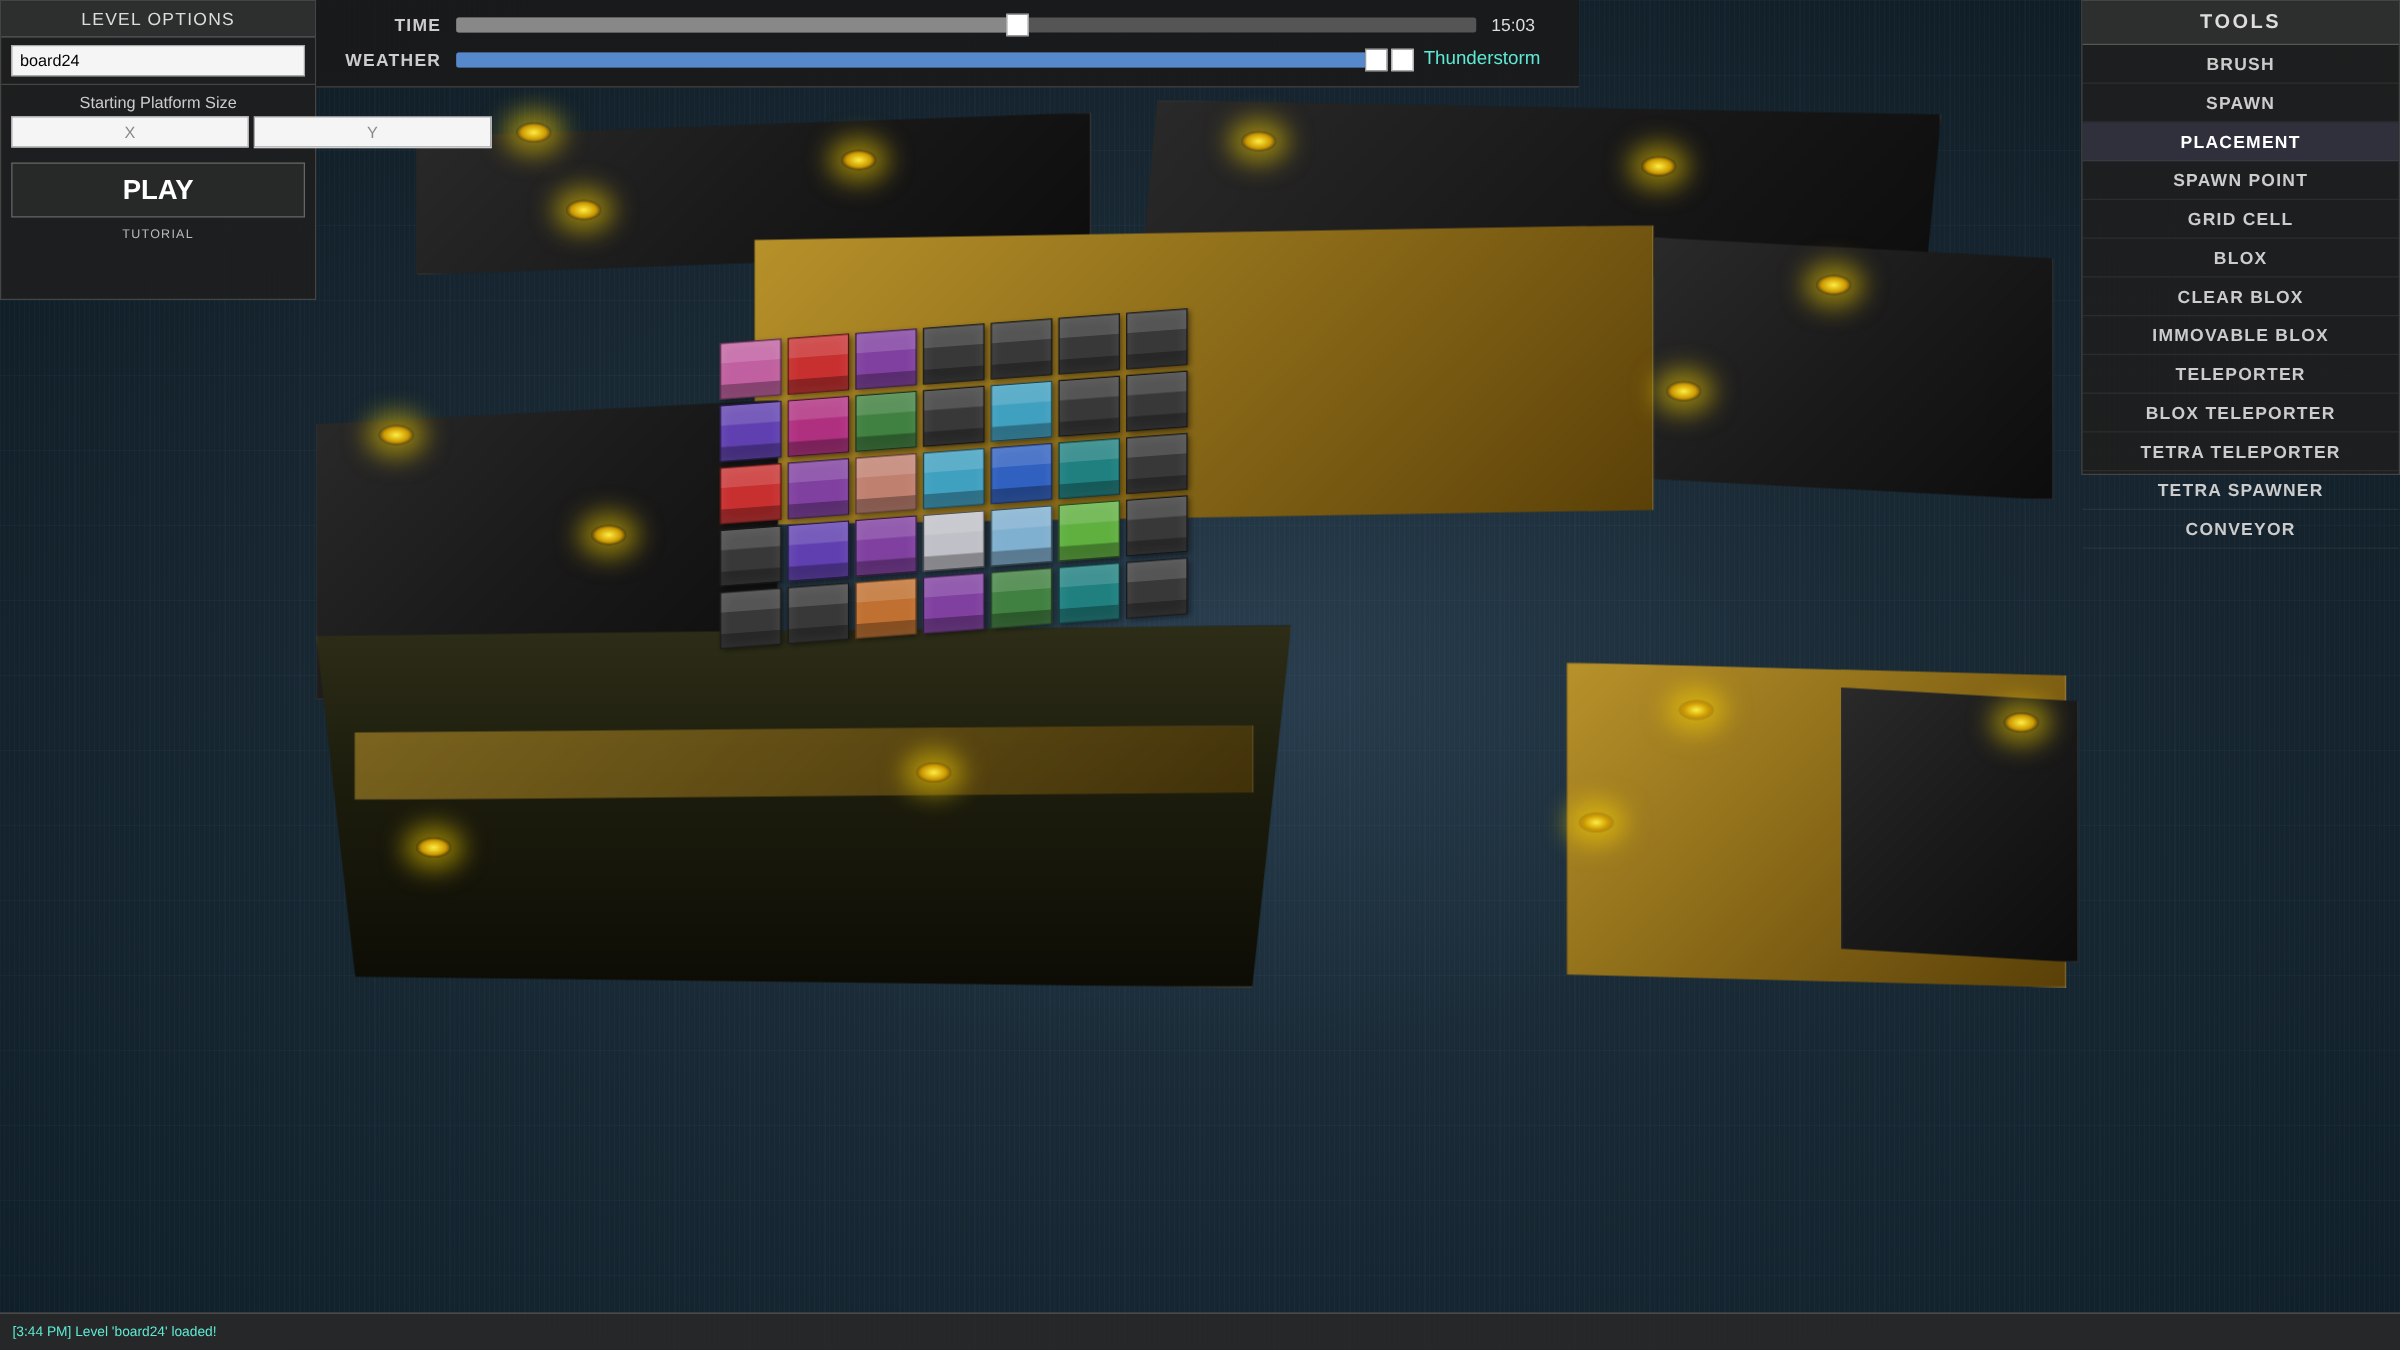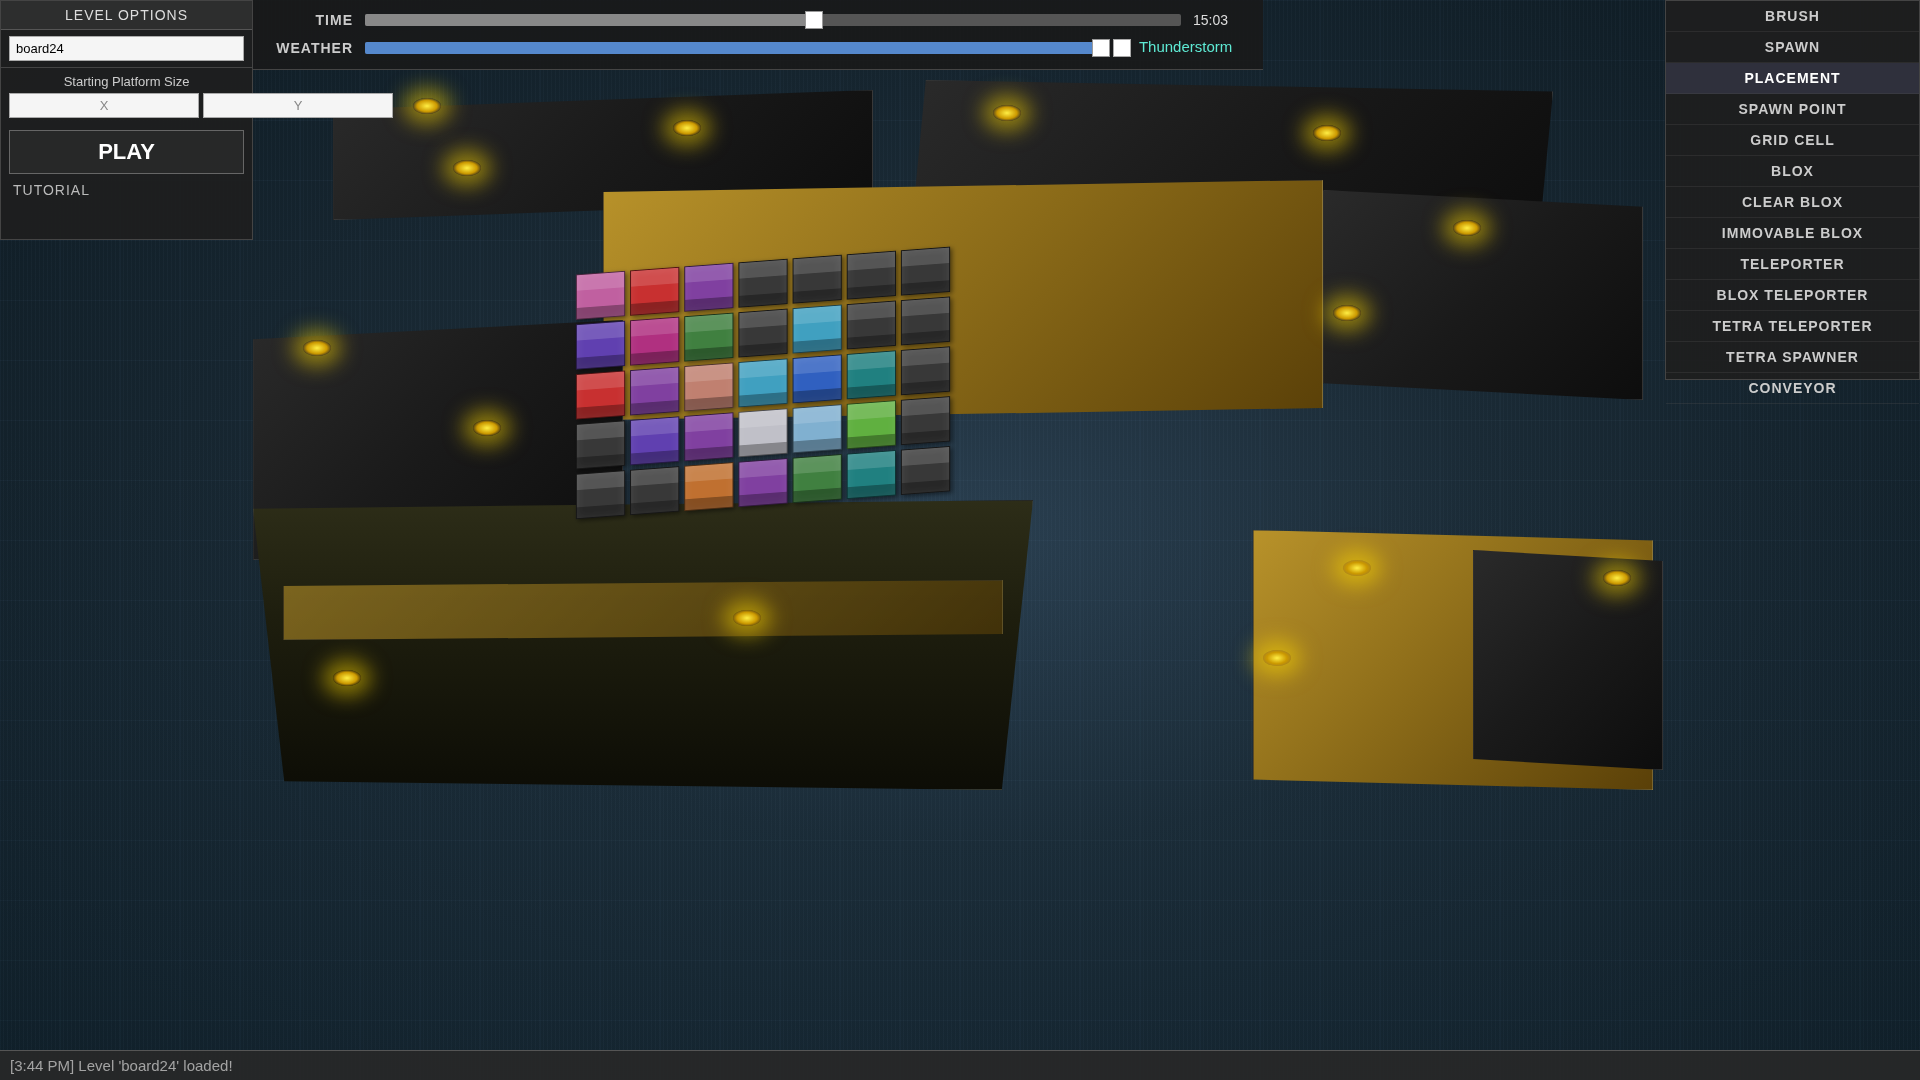--- a/index.html
+++ b/index.html
@@ -128,24 +128,24 @@
     }
 
     .tutorial-btn {
       display: block;
       width: calc(100% - 16px);
       margin: 0 8px;
       padding: 4px;
       background: transparent;
       border: none;
       color: #bbb;
-      font-size: 14px;
+      font-size: 10px;
       letter-spacing: 1px;
       cursor: pointer;
-      text-align: left;
+      text-align: center;
     }
 
     
     #top-bar {
       position: absolute;
       top: 0; left: 253px;
       width: 1010px;
       height: 70px;
       background: rgba(25, 25, 25, 0.88);
       border-bottom: 1px solid #444;
@@ -279,22 +279,22 @@
       height: 30px;
       background: rgba(40,40,40,0.9);
       border-top: 1px solid #555;
       z-index: 100;
       display: flex;
       align-items: center;
       padding: 0 10px;
     }
 
     .status-text {
-      color: #a3a3a3;
-      font-size: 15px;
+      color: #5eead4;
+      font-size: 11px;
     }
 
     
     .floor-water {
       position: absolute;
       bottom: 0; left: 0;
       width: 100%;
       height: 100%;
       background: linear-gradient(to bottom, transparent 40%, rgba(30,60,80,0.15) 100%);
       pointer-events: none;
@@ -527,20 +527,21 @@
       <div class="slider-thumb weather-thumb"></div>
     </div>
     <span class="weather-value">
       <span class="weather-color-box"></span>
       <span>Thunderstorm</span>
     </span>
   </div>
 </div>
 
 <div id="right-panel">
+  <div class="tools-title">TOOLS</div>
   <div id="tools-list">
 
   <div class="tool-item">BRUSH</div>
       <div class="tool-item">SPAWN</div>
       <div class="tool-item active">PLACEMENT</div>
       <div class="tool-item">SPAWN POINT</div>
       <div class="tool-item">GRID CELL</div>
       <div class="tool-item">BLOX</div>
       <div class="tool-item">CLEAR BLOX</div>
       <div class="tool-item">IMMOVABLE BLOX</div>

